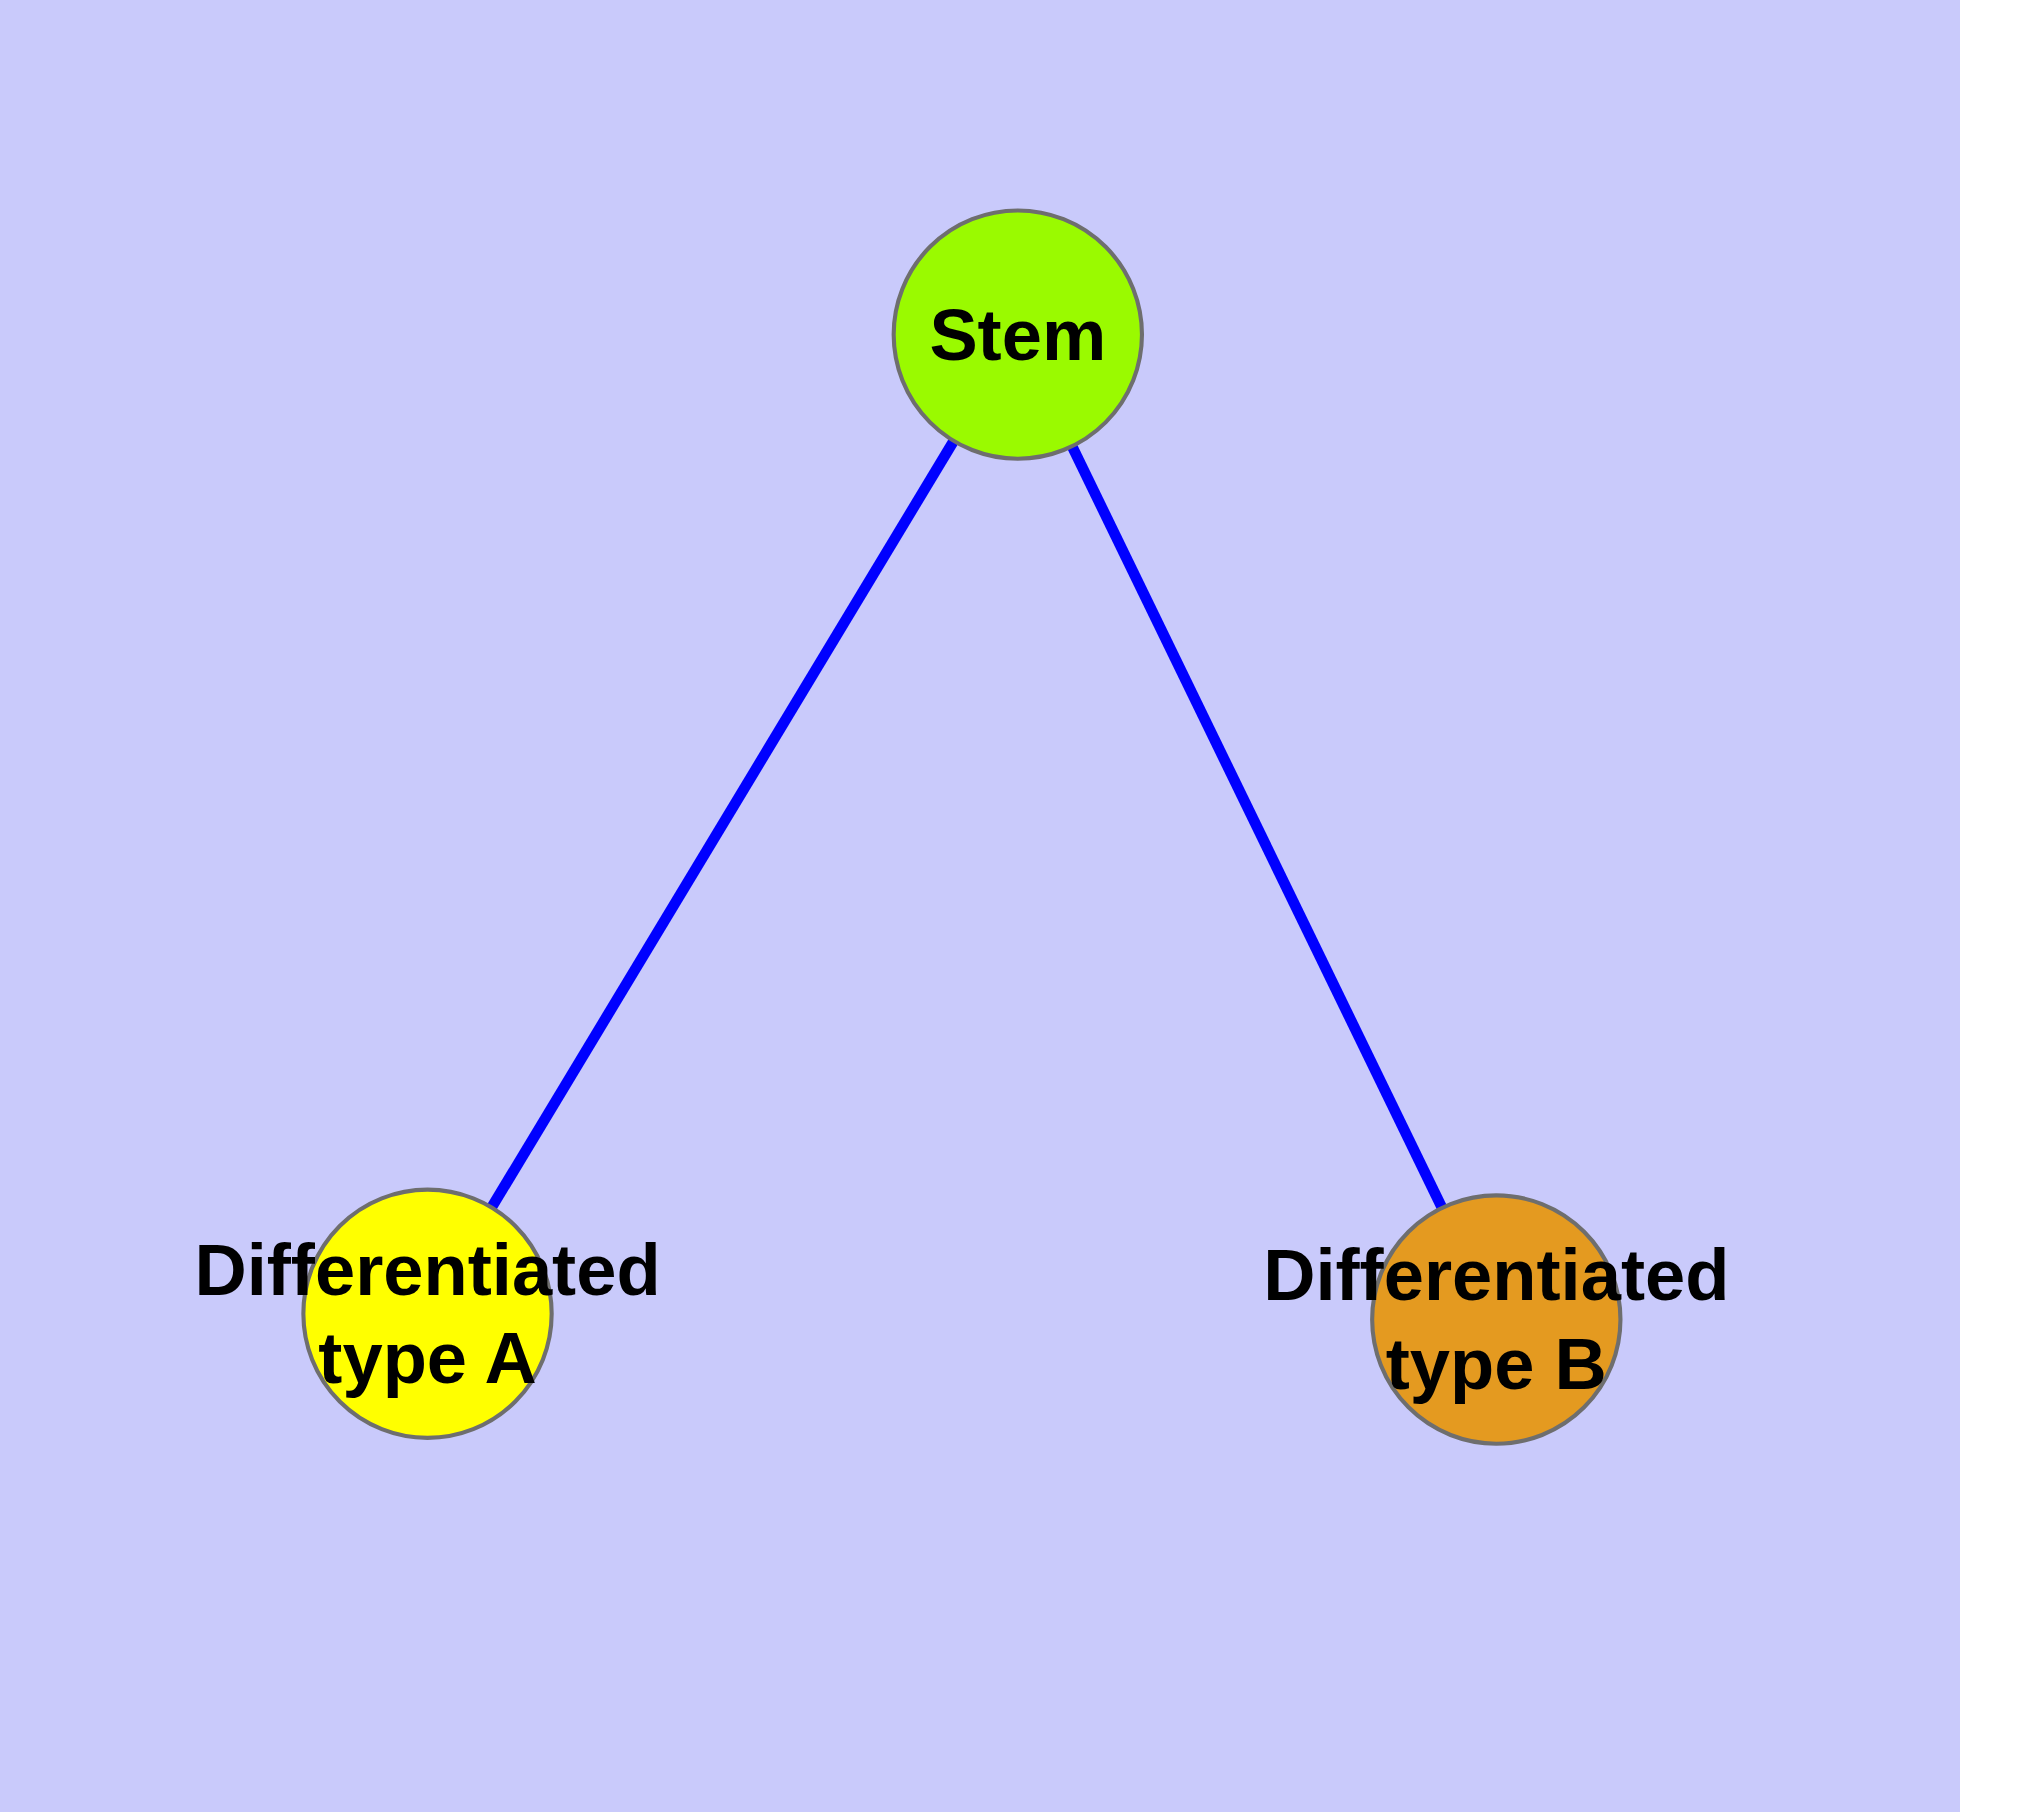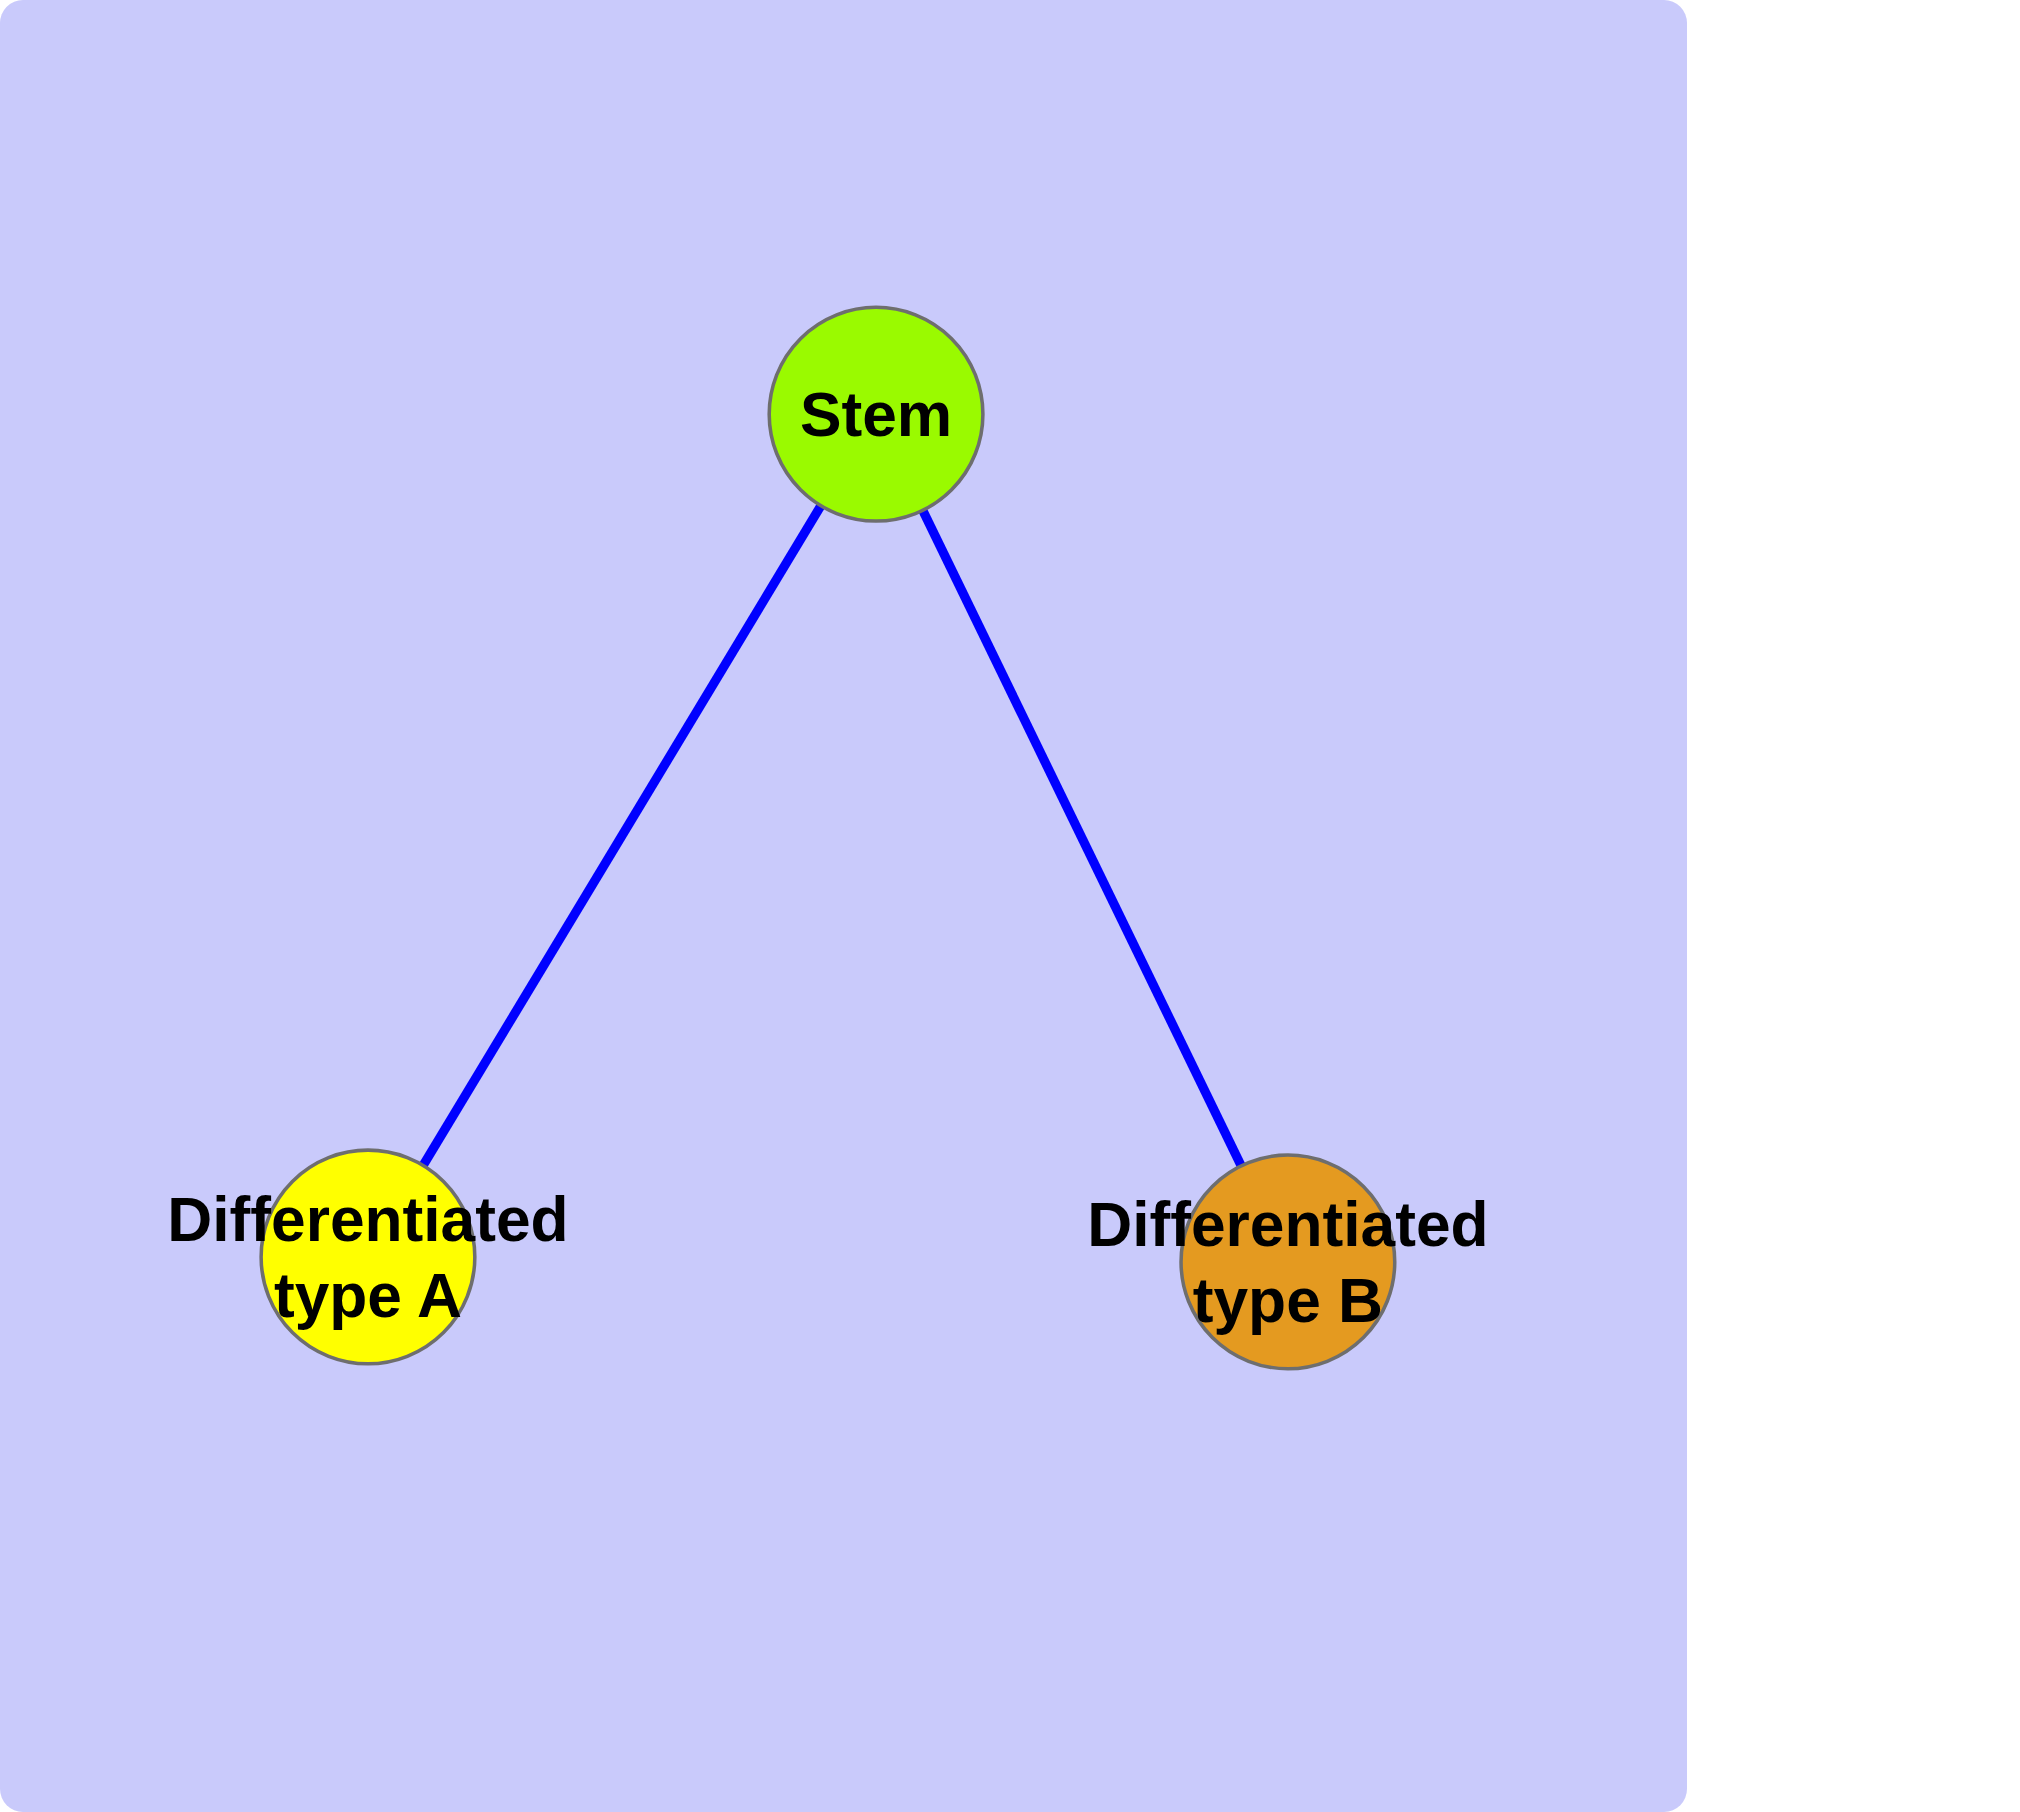--- a/index.html
+++ b/index.html
@@ -22,21 +22,21 @@
     display: block;
   }
   svg text {
     font-family: "Liberation Sans", sans-serif;
     font-weight: bold;
   }
 </style>
 </head>
 <body>
 
-<div class="stage" id="stage" style="width: 1687px; height: 1812px; background: rgb(201, 202, 251); border-radius: 23px;">
+<div class="stage" id="stage" style="width: 1960px; height: 1812px; background: rgb(201, 202, 251);">
   <svg id="graph-svg" xmlns="http://www.w3.org/2000/svg" viewBox="0 0 2384 2138">
       <line x1="1238" y1="374" x2="520" y2="1565" stroke="#0000FF" stroke-width="13"></line>
       <line x1="1238" y1="374" x2="1820" y2="1572" stroke="#0000FF" stroke-width="13"></line>
       <circle cx="1238" cy="374" r="151" fill="#9AFA00" stroke="#6E6E6E" stroke-width="5"></circle>
       <circle cx="520" cy="1565" r="151" fill="#FFFF00" stroke="#6E6E6E" stroke-width="5"></circle>
       <circle cx="1820" cy="1572" r="151" fill="#E49A20" stroke="#6E6E6E" stroke-width="5"></circle>
       <text text-anchor="middle" x="1238" fill="#000000" font-size="88"><tspan x="1238" y="404.8">Stem</tspan></text>
       <text text-anchor="middle" x="520" fill="#000000" font-size="88"><tspan x="520" y="1541.8">Differentiated</tspan><tspan x="520" y="1649.8">type A</tspan></text>
       <text text-anchor="middle" x="1820" fill="#000000" font-size="88"><tspan x="1820" y="1548.8">Differentiated</tspan><tspan x="1820" y="1656.8">type B</tspan></text>
     </svg>

